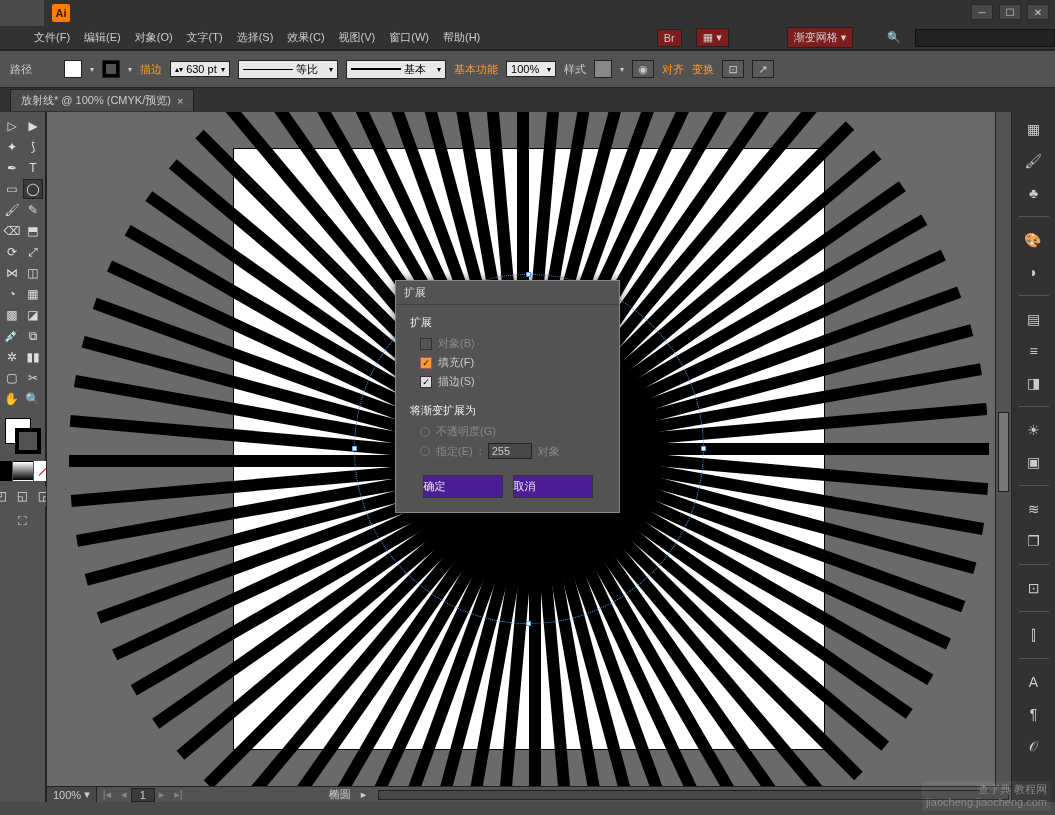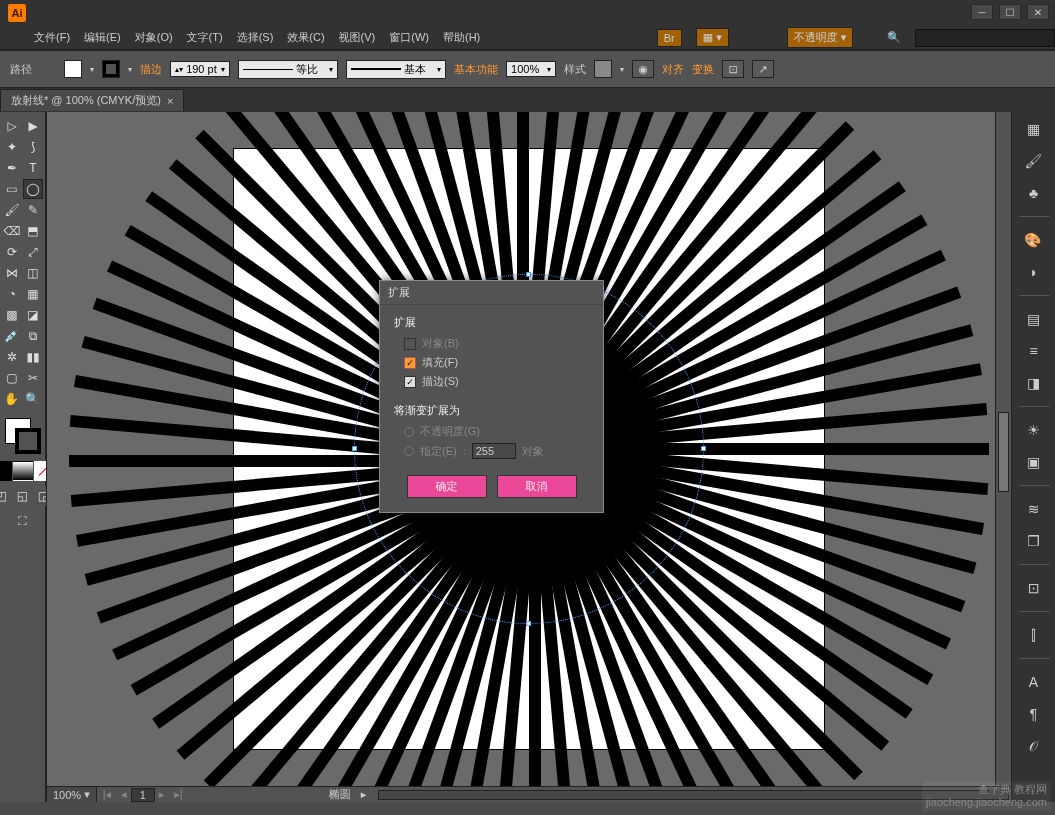--- a/index.html
+++ b/index.html
@@ -1,40 +1,40 @@
 <!DOCTYPE html>
 <html><head>
 <meta charset="utf-8">
 <style>
 * { margin: 0; padding: 0; box-sizing: border-box; font-family: "Microsoft YaHei", Arial, sans-serif; font-size: 11px; -webkit-font-smoothing: antialiased; }
 body { background: #4a4a4a; width: 1055px; height: 815px; overflow: hidden; color: #ccc; position: relative; }
 
 
-.titlebar { height: 26px; background: #323232; display: flex; align-items: center; padding: 0 8px; }
+.titlebar { height: 26px; background: #323232; display: flex; align-items: center; padding: 0 8px; margin-left: 44px; }
 .ai-logo { width: 18px; height: 18px; background: #ff7c00; color: #3a1700; font-weight: bold; display: inline-flex; align-items: center; justify-content: center; border-radius: 2px; font-size: 11px;}
 .win-controls { position: absolute; right: 6px; top: 4px; display: flex; gap: 6px; }
 .win-btn { width: 22px; height: 16px; background: #484848; border: 1px solid #2a2a2a; display: inline-flex; align-items: center; justify-content: center; color:#ccc; font-size:10px;}
-.ws-box { background:#a16207; border:1px solid #222; padding:2px 6px; display:inline-flex; align-items:center;}
+.ws-box { background:#7f1d1d; border:1px solid #222; padding:2px 6px; display:inline-flex; align-items:center;}
 .search-input { background:#222; border:1px solid #111; color:#ccc; width:140px; height:18px; padding:0 4px;}
 
 
 .menubar { height: 24px; background: #323232; display:flex; align-items:center; padding-left:34px; gap:14px; border-bottom:1px solid #222;}
 .menubar span { color:#ccc; cursor:default; }
 
 
 .controlbar { height: 38px; background: #535353; border-top:1px solid #222; border-bottom:1px solid #222; display:flex; align-items:center; padding:0 10px; gap:8px;}
 .ctl-label { color:#ff9933;}
 .ctl-label.gray { color:#ccc;}
 .swatch { width:18px; height:18px; border:1px solid #222; display:inline-block;}
 .dropdown { background:#e8e8e8; border:1px solid #222; padding:1px 4px; color:#000; display:inline-flex; align-items:center; min-width:60px;}
 .dropdown .arrow { margin-left:auto; font-size:8px;}
 .mini-btn { width:22px; height:18px; border:1px solid #222; background:#5a5a5a; display:inline-flex; align-items:center; justify-content:center;}
 
 
-.tabbar { height:24px; background:#323232; display:flex; align-items:center; }
+.tabbar { height:24px; background:#323232; display:flex; align-items:center; padding-left:10px;}
 .doc-tab { background:#4a4a4a; color:#ccc; padding:3px 10px; border-top:1px solid #222; border-left:1px solid #222; border-right:1px solid #222; display:flex; align-items:center; gap:6px;}
 .tab-close { cursor:pointer; }
 
 
 .main { display:flex; height: 690px; }
 .toolcol { width:46px; background:#535353; border-right:1px solid #222; padding:4px 2px; display:flex; flex-direction:column; align-items:center; gap:1px;}
 .trow { display:flex; gap:1px;}
 .tbtn { width:20px; height:20px; background:#535353; display:inline-flex; align-items:center; justify-content:center; color:#ddd; font-size:12px; border:1px solid transparent;}
 .tbtn.sel { background:#3a3a3a; border-color:#222;}
 
@@ -52,32 +52,32 @@
 .sel-handle { position:absolute; width:5px; height:5px; background:#fff; border:1px solid #4aa3ff;}
 
 .hscroll { position:absolute; left:0; right:0; bottom:0; height:16px; background:#535353; border-top:1px solid #222; display:flex; align-items:center;}
 .zoom-dd { background:#484848; color:#ccc; padding:0 6px; border-right:1px solid #222; height:100%; display:flex; align-items:center;}
 
 .rightcol { width:44px; background:#323232; border-left:1px solid #222; display:flex; flex-direction:column; align-items:center; padding-top:6px; gap:10px;}
 .ricon { width:24px; height:22px; display:inline-flex; align-items:center; justify-content:center; color:#ccc; font-size:14px;}
 .rsep { width:30px; height:1px; background:#555; margin:2px 0;}
 
 
-.dialog { position:absolute; left:379px; top:280px; width:225px; background:#535353; border:1px solid #888; box-shadow:0 0 10px rgba(0,0,0,0.6); }
+.dialog { position:absolute; left:395px; top:280px; width:225px; background:#535353; border:1px solid #888; box-shadow:0 0 10px rgba(0,0,0,0.6); }
 .dlg-title { padding:4px 8px; color:#ddd; border-bottom:1px solid #444;}
 .dlg-body { padding:10px 14px;}
 .dlg-section { color:#eee; margin-bottom:6px;}
 .dlg-row { display:flex; align-items:center; gap:6px; margin:4px 0 4px 10px; color:#ccc;}
 .dlg-row input[type=text] { width:44px; background:#484848; border:1px solid #222; color:#ccc; padding:1px 3px;}
 .chk { width:12px; height:12px; border:1px solid #333; display:inline-flex; align-items:center; justify-content:center; font-size:9px;}
 .chk.checked { background:#ff9933; color:#000; border-color:#a55;}
 .chk.checked2 { background:#ddd; color:#000;}
 .radio { width:10px; height:10px; border-radius:50%; border:1px solid #777; display:inline-block;}
 .dlg-buttons { display:flex; gap:10px; justify-content:center; margin-top:16px; margin-bottom:4px;}
-.dlg-btn { width:80px; padding:3px 0; background:#ec4899; border:1px solid #333; color:#eee; text-align:center;}
+.dlg-btn { width:80px; padding:3px 0; background:#4c1d95; border:1px solid #333; color:#eee; }
 .disabled { color:#888;}
 
 
 .watermark { position:absolute; right:4px; bottom:4px; color:#888; font-size:10px; text-align:right; line-height:1.2; background:rgba(255,255,255,0.05); padding:2px 4px;}
 
 </style>
 </head>
 <body>
 
 <div class="titlebar">
@@ -96,35 +96,35 @@
   <span>文字(T)</span>
   <span>选择(S)</span>
   <span>效果(C)</span>
   <span>视图(V)</span>
   <span>窗口(W)</span>
   <span>帮助(H)</span>
   <span style="flex:1"></span>
   <span class="ws-box">Br</span>
   <span class="ws-box">▦ ▾</span>
   <span style="width:30px"></span>
-  <span class="ws-box"><span>不透明度</span>&nbsp;▾</span>
+  <span class="ws-box"><span>渐变网格</span>&nbsp;▾</span>
   <span style="width:6px"></span>
   <span style="color:#888;">🔍</span>
   <input class="search-input" placeholder="" style="">
 </div>
 
 <div class="controlbar">
   <span class="ctl-label gray">路径</span>
   <span style="width:16px"></span>
   <span class="swatch" style="background:#fff;"></span>
   <span style="font-size:8px;">▾</span>
   <span class="swatch" style="background:#535353; box-shadow:inset 0 0 0 3px #000;"></span>
   <span style="font-size:8px;">▾</span>
   <span class="ctl-label">描边</span>
-  <span class="dropdown"><span style="font-size:8px;">▴▾</span>&nbsp;<span>190 pt</span><span class="arrow">▾</span></span>
+  <span class="dropdown"><span style="font-size:8px;">▴▾</span>&nbsp;<span>630 pt</span><span class="arrow">▾</span></span>
   <span class="dropdown" style="min-width:100px;"><span style="width:50px; height:1px; background:#000; display:inline-block;"></span>&nbsp;<span>等比</span><span class="arrow">▾</span></span>
   <span class="dropdown" style="min-width:100px;"><span style="width:50px; height:2px; background:#000; display:inline-block;"></span>&nbsp;<span>基本</span><span class="arrow">▾</span></span>
   <span class="ctl-label">基本功能</span>
   <span class="dropdown" style="min-width:50px;">
       <span>100%</span>
       <span class="arrow">▾</span>
     </span>
   <span class="ctl-label gray">样式</span>
   <span class="swatch" style="background:#888;"></span>
   <span style="font-size:8px;">▾</span>

